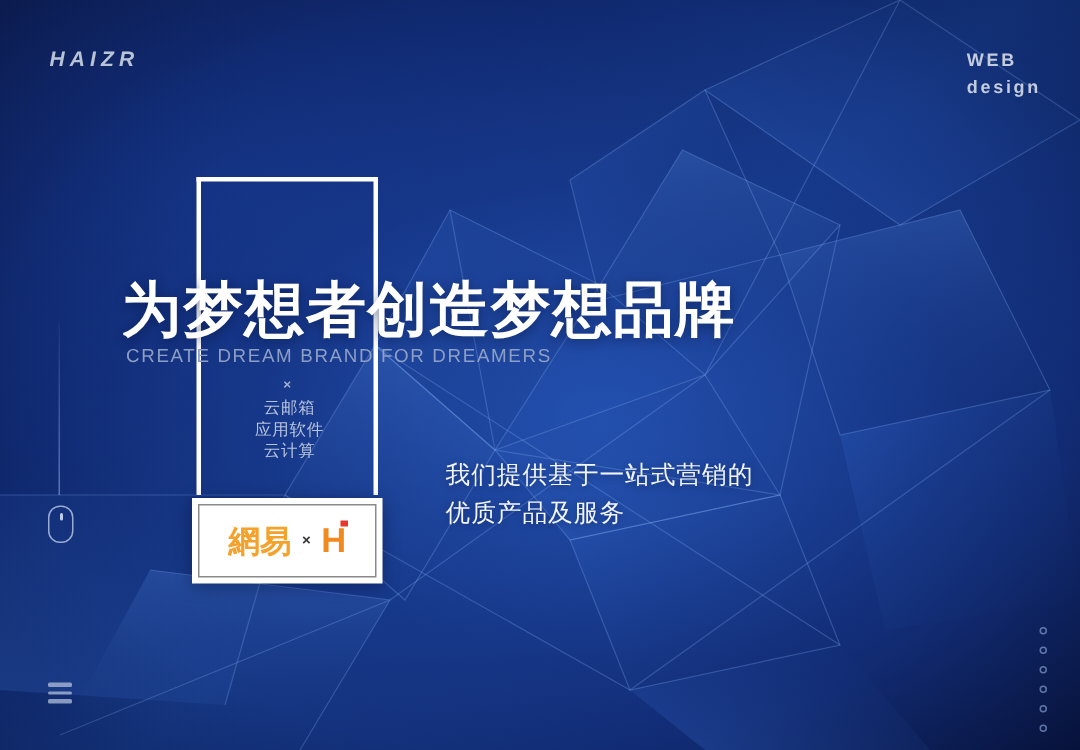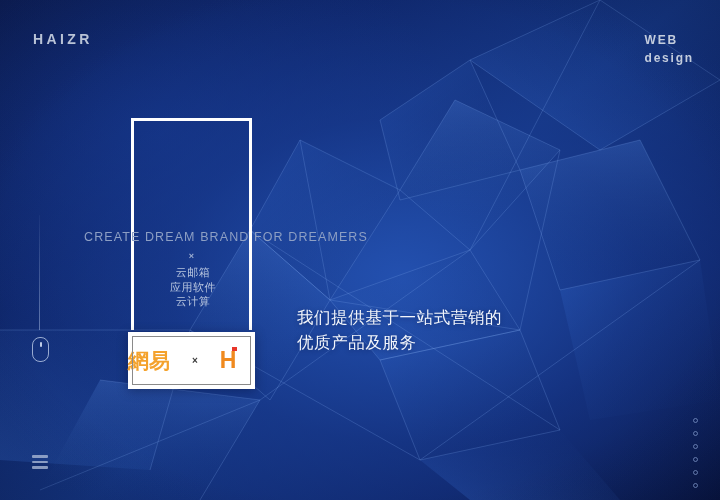--- a/index.html
+++ b/index.html
@@ -21,20 +21,21 @@
     position:absolute;inset:0;pointer-events:none;
     background:
       radial-gradient(ellipse 800px 560px at 50% 50%, rgba(0,0,0,0) 45%, rgba(4,10,34,0.55) 100%);
   }
 
   
   .logo{
     position:absolute;left:33px;top:31px;
     font-size:14px;font-weight:bold;letter-spacing:3.4px;
     color:#b9c3d6;
+    font-style:italic;
   }
   .topright{
     position:absolute;right:26px;top:31px;
     line-height:18px;
   }
   .topright div{
     font-size:12px;font-weight:bold;letter-spacing:1.8px;color:#c3ccdd;
   }
 
   
@@ -99,21 +100,21 @@
   .svc-list li{
     list-style:none;font-size:11px;line-height:14.5px;color:#b6c4de;
     letter-spacing:0.5px;
   }
   .svc-list{margin:0;padding:0;}
 
   
   .partner{
     position:absolute;left:128px;top:332px;width:127px;height:57px;
     background:#ffffff;box-sizing:border-box;
-    display:flex;align-items:center;gap:22px;
+    display:flex;align-items:center;justify-content:center;gap:7px;
     box-shadow:0 2px 10px rgba(3,10,38,0.35);
   }
   .partner::before{
     content:"";position:absolute;left:4px;top:4px;right:4px;bottom:4px;
     border:1px solid #8a8a8a;pointer-events:none;
   }
   .brand-netease{
     font-size:21px;font-weight:bold;color:#f4a22c;letter-spacing:0px;
     font-family:"DejaVu Sans",sans-serif;
   }
@@ -212,20 +213,21 @@
     <span></span>
     <span></span>
     <span></span>
     <span></span>
     <span></span>
     <span></span>
   </div>
 
   <div class="frame"></div>
 
+  <div class="headline">为梦想者创造梦想品牌</div>
   <div class="subhead">CREATE DREAM BRAND FOR DREAMERS</div>
 
   <div class="svc-x">×</div>
   <ul class="svc-list">
     <li>云邮箱</li>
     <li>应用软件</li>
     <li>云计算</li>
   </ul>
 
   <div class="partner">

